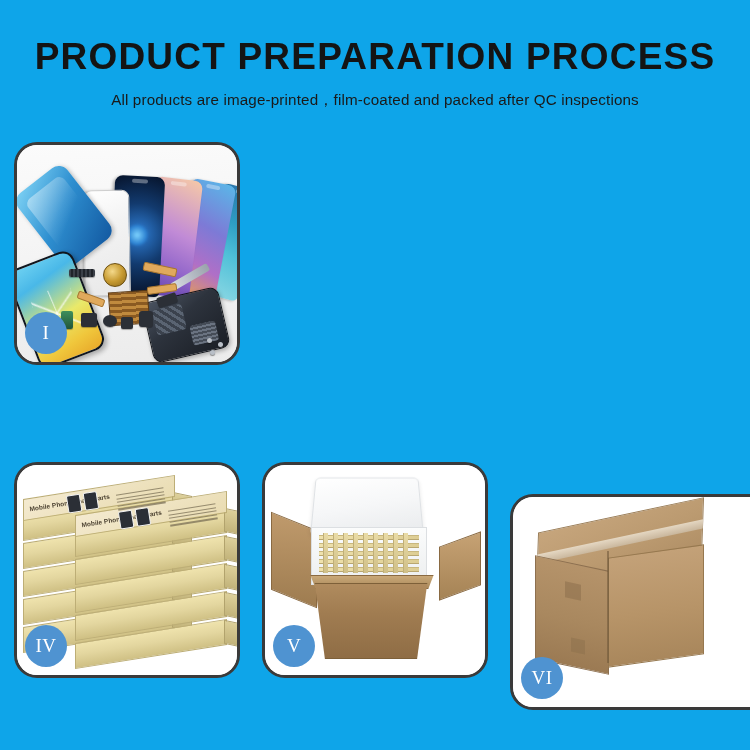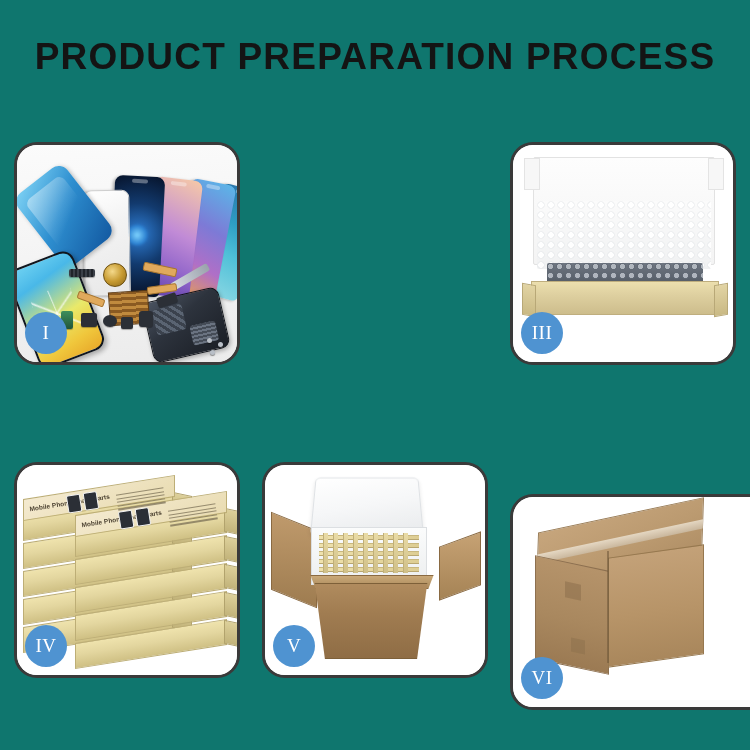--- a/index.html
+++ b/index.html
@@ -2,21 +2,21 @@
 <html><head>
 <meta charset="utf-8">
 <style>
   * { box-sizing: border-box; margin: 0; padding: 0; }
   html, body {
     width: 750px; height: 750px;
     background: #ffffff;
     font-family: "Liberation Sans", sans-serif;
     overflow: hidden;
   }
-  .page { position: relative; width: 750px; height: 750px; background: #0f766e; }
+  .page { position: relative; width: 750px; height: 750px; background: #0ea5e9; }
 
   
   .header { position: absolute; left: 0; top: 0; width: 750px; text-align: center; }
   .title {
     font-size: 37px; font-weight: 700; color: #141414;
     letter-spacing: 1.2px; line-height: 1;
     margin-top: 38px; white-space: nowrap;
     font-family: "Liberation Sans", sans-serif;
   }
   .subtitle {
@@ -388,20 +388,21 @@
     background:rgba(140,112,76,.5); transform:skewY(12deg);
   }
 </style>
 </head>
 <body>
 
 <div class="page">
 
   <div class="header">
     <div class="title">PRODUCT PREPARATION PROCESS</div>
+    <div class="subtitle">All products are image-printed，film-coated and packed after QC inspections</div>
   </div>
 
   <div class="grid">
 
     <div class="card" id="card-1">
       <div class="photo p1">
         <div class="blue-film"></div>
         <div class="lcd-broken"></div>
         <div class="fan5">
           <div class="s s1"></div>
@@ -427,29 +428,20 @@
         <div class="screws">
             <i></i>
             <i></i>
             <i></i>
           </div>
       </div>
       <div class="badge">I</div>
     </div>
 
 
-    <div class="card" id="card-3">
-      <div class="photo p3">
-        <div class="lidback"></div>
-        <div class="foam"></div>
-        <div class="bubblegray"></div>
-        <div class="goldbox"></div>
-      </div>
-      <div class="badge">III</div>
-    </div>
 
     <div class="card" id="card-4">
       <div class="photo p4">
         <div class="stack">
           <div class="bx l5">
               <div class="side"></div>
             </div>
           <div class="bx l4">
               <div class="side"></div>
             </div>

